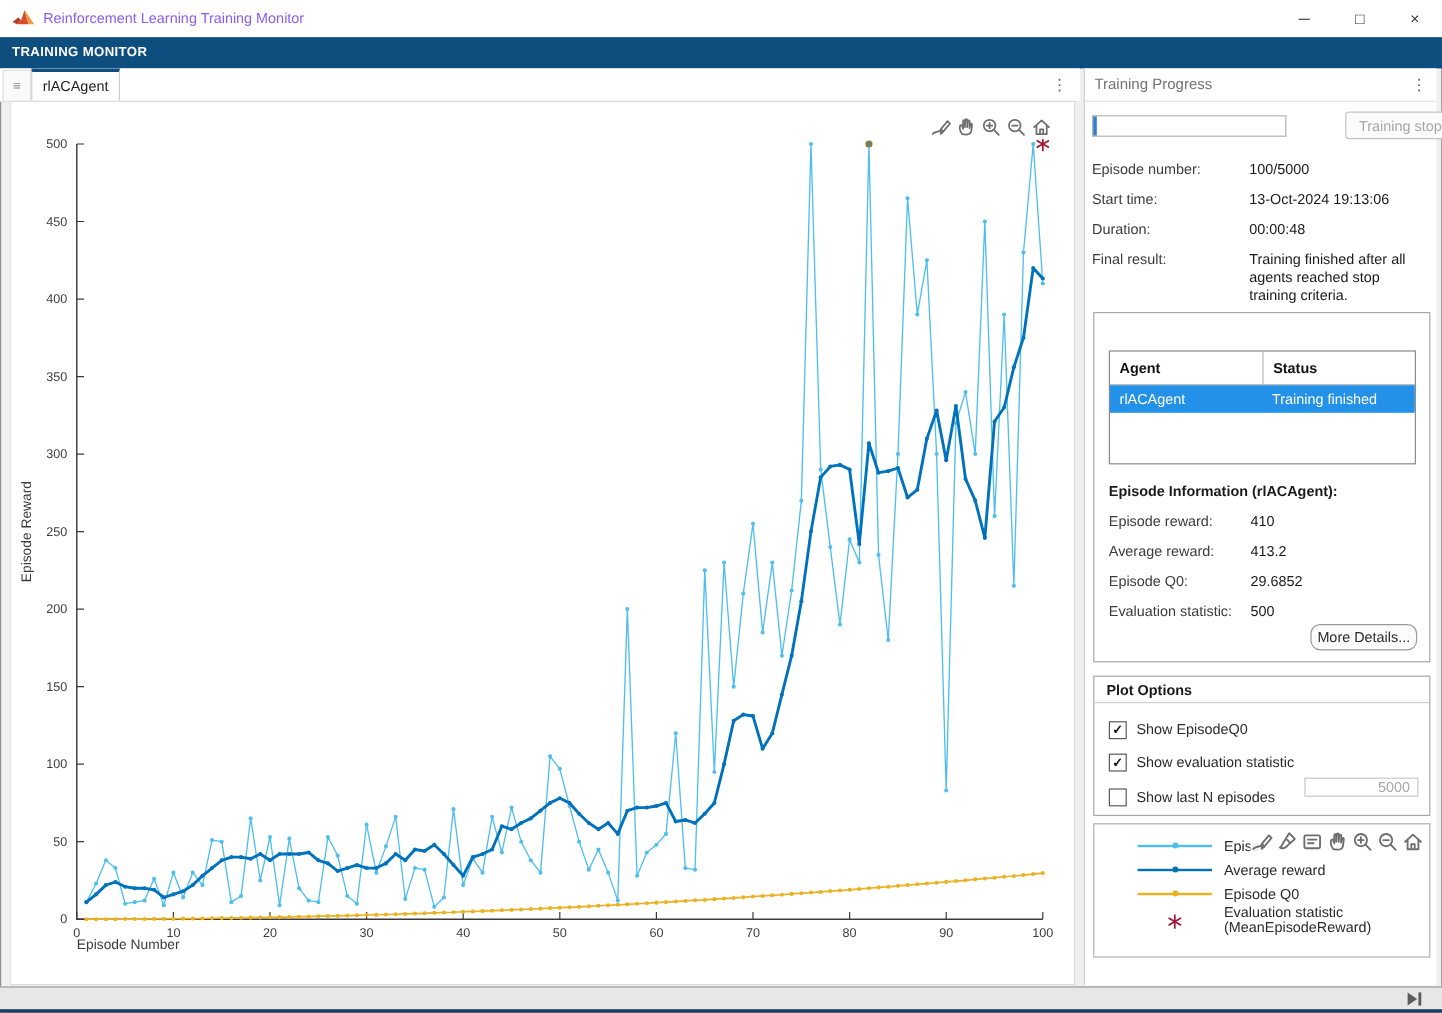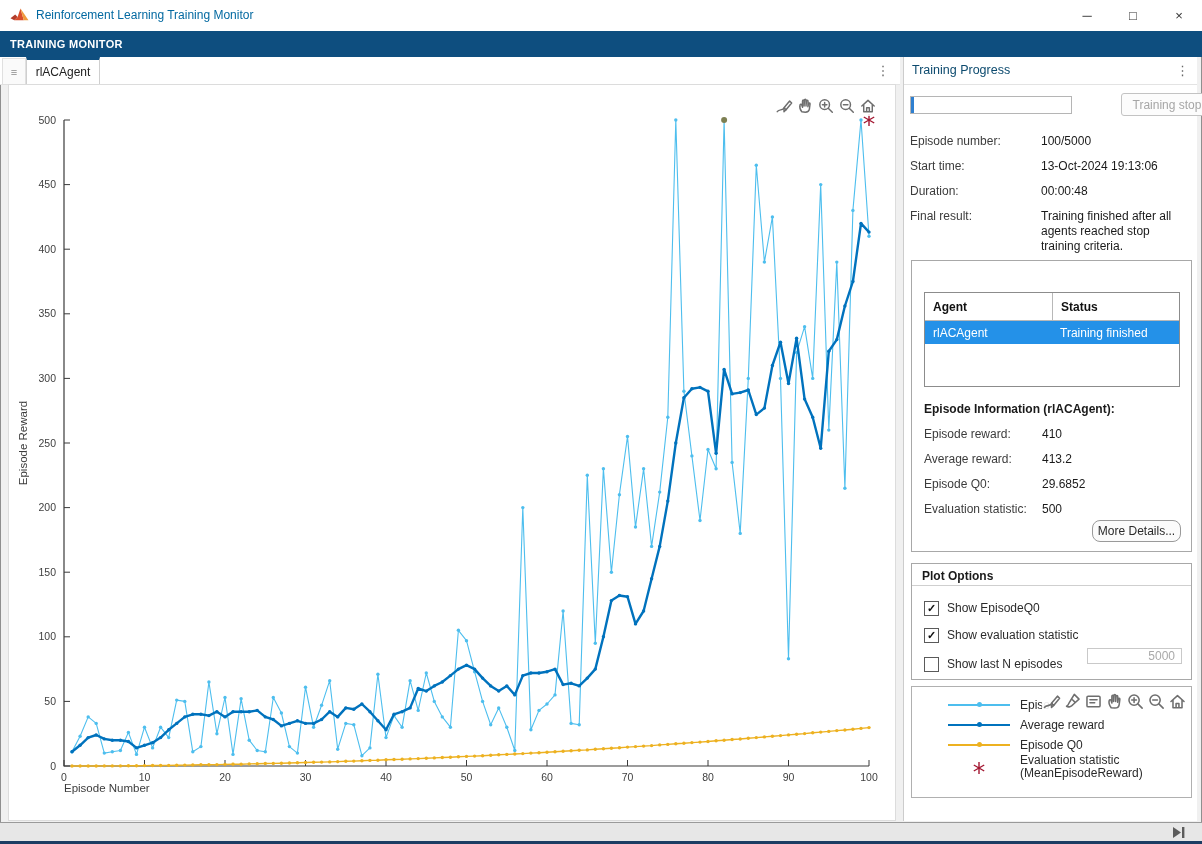--- a/index.html
+++ b/index.html
@@ -6,21 +6,21 @@
   body{
     width:1202px;height:844px;position:relative;overflow:hidden;
     background:#f0f0f0;
     font-family:"Liberation Sans", sans-serif;
     -webkit-font-smoothing:antialiased;
     box-shadow:inset 0 0 0 1px #8f8f8f;
   }
   
   .titlebar{position:absolute;left:0;top:0;width:1202px;height:31px;background:#ffffff;border-bottom:1px solid #d9d9d9;}
   .titlebar .logo{position:absolute;left:10px;top:7px;width:19px;height:17px;}
-  .titlebar .title{position:absolute;left:36px;top:0;height:31px;line-height:31px;font-size:12px;color:#0369a1;}
+  .titlebar .title{position:absolute;left:36px;top:0;height:31px;line-height:31px;font-size:12px;color:#8b5cf6;}
   .win-controls{position:absolute;right:0;top:0;height:31px;display:flex;}
   .win-btn{width:46px;height:31px;display:flex;align-items:center;justify-content:center;font-size:13px;color:#333;cursor:default;}
   
   .ribbon{position:absolute;left:0;top:31px;width:1202px;height:26px;background:var(--ribbon,#0e4e7f);}
   .ribbon .rlabel{position:absolute;left:10px;top:0;height:26px;line-height:26px;color:#fff;font-size:11px;font-weight:bold;letter-spacing:.3px;}
   
   .tabstrip{position:absolute;left:0;top:57px;width:900px;height:27px;background:#ffffff;border-bottom:1px solid #e3e3e3;}
   .tablist-btn{position:absolute;left:2px;top:1px;width:22px;height:25px;border:1px solid #e0e0e0;color:#8a8a8a;font-size:11px;display:flex;align-items:center;justify-content:center;background:#fafafa;}
   .tab-active{position:absolute;left:26px;top:0;width:74px;height:27px;background:#fff;border-top:3px solid var(--ribbon,#0e4e7f);border-left:1px solid #cfcfcf;border-right:1px solid #cfcfcf;box-sizing:border-box;display:flex;align-items:center;justify-content:center;font-size:12px;color:#222;}
   .tab-kebab{position:absolute;left:870px;top:0;width:26px;height:27px;display:flex;align-items:center;justify-content:center;color:#666;font-size:13px;}
@@ -28,21 +28,21 @@
   .plot-panel{position:absolute;left:8px;top:84px;width:888px;height:737px;background:#fff;border:1px solid #dcdcdc;box-sizing:border-box;}
   .chart-title{position:absolute;left:55px;top:9px;width:805px;text-align:center;font-size:12.5px;font-weight:bold;color:#3c3c3c;}
   .xlabel{position:absolute;left:55px;top:697px;width:805px;text-align:left;font-size:11.5px;color:#3c3c3c;}
   .ylabel{position:absolute;left:14px;top:358px;transform:translate(-50%,-50%) rotate(-90deg);white-space:nowrap;font-size:11.5px;color:#3c3c3c;}
   svg text{font-family:"Liberation Sans", sans-serif;}
   .axes-toolbar{position:absolute;left:764px;top:11px;display:flex;gap:3px;background:rgba(255,255,255,.85);padding:1px 2px;}
   .tool-icon{width:18px;height:18px;display:block;}
   
   .right-panel{position:absolute;left:903px;top:57px;width:294px;height:764px;background:#fff;border-left:1px solid #cccccc;box-sizing:border-box;}
   .rp-header{position:absolute;left:0;top:0;width:100%;height:27px;border-bottom:1px solid #e3e3e3;}
-  .rp-header .rp-title{position:absolute;left:8px;top:0;height:27px;line-height:27px;font-size:12.5px;color:#0c4a6e;}
+  .rp-header .rp-title{position:absolute;left:8px;top:0;height:27px;line-height:27px;font-size:12.5px;color:#737373;}
   .rp-header .rp-kebab{position:absolute;right:8px;top:0;height:27px;line-height:27px;color:#666;font-size:13px;}
   .progress-outer{position:absolute;left:6px;top:39px;width:160px;height:16px;border:1px solid #b5b5b5;background:#fff;}
   .progress-fill{height:100%;background:var(--progress,#2e7fd0);}
   .stop-btn{position:absolute;left:178px;top:36px;width:112px;height:23px;border:1px solid #c3c3c3;border-radius:3px;background:#fcfcfc;color:#a6a6a6;font-size:12px;display:flex;align-items:center;justify-content:center;box-sizing:border-box;margin-left:39px;}
   .field-row{position:absolute;left:6px;width:282px;font-size:12px;}
   .field-row .flabel{position:absolute;left:0;top:0;width:128px;color:#3c3c3c;}
   .field-row .fvalue{position:absolute;left:131px;top:0;width:151px;color:#1a1a1a;line-height:15px;}
   .groupbox{position:absolute;left:7px;width:281px;border:1px solid #a8a8a8;background:#fff;box-sizing:border-box;}
   .gb-title{position:absolute;left:0;top:0;width:100%;height:22px;line-height:22px;border-bottom:1px solid #cfcfcf;box-sizing:border-box;}
   .gb-title span{margin-left:10px;font-size:12px;font-weight:bold;color:#1a1a1a;}

